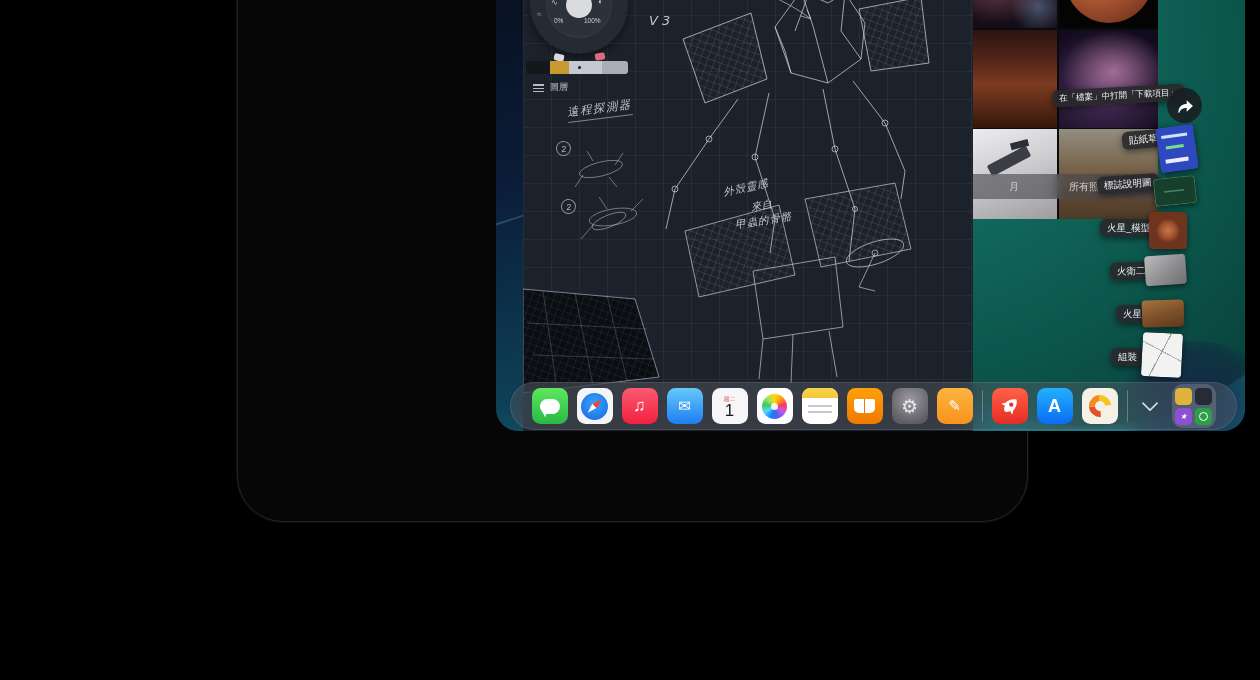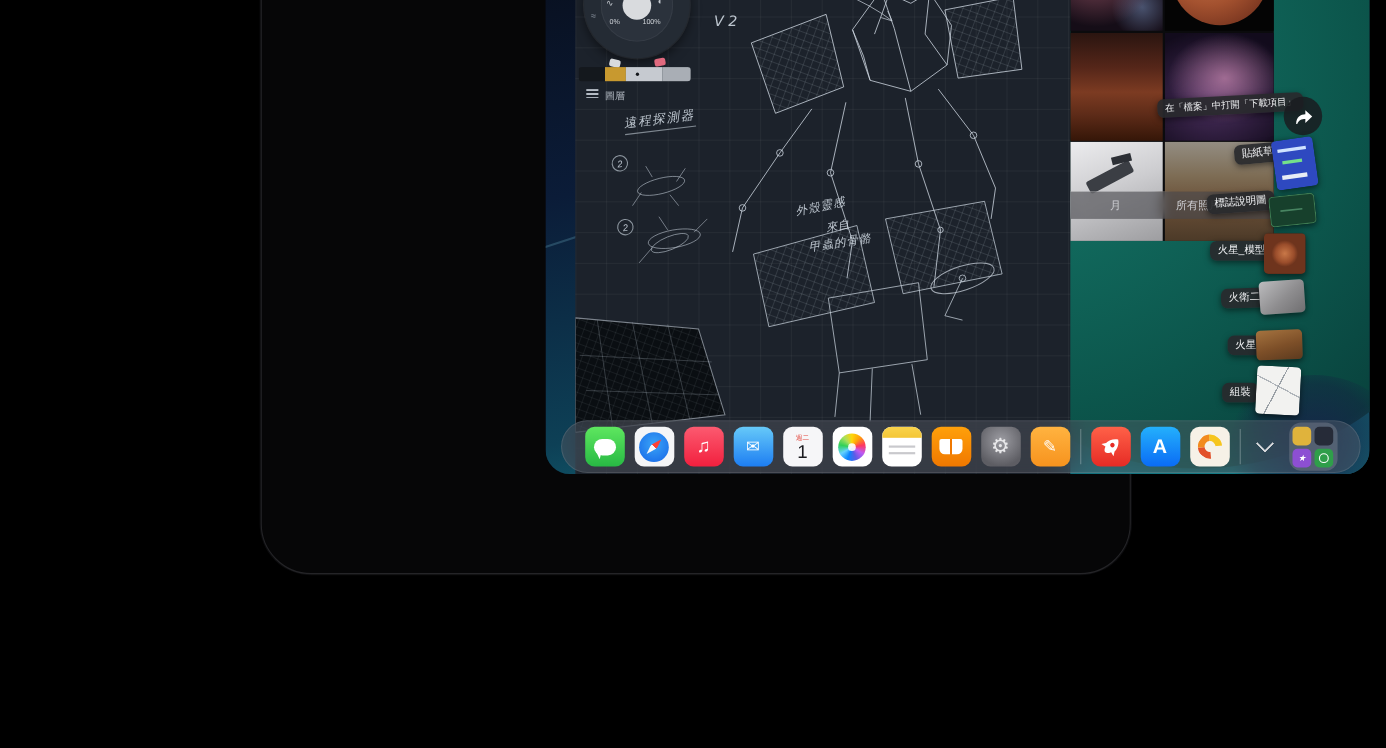--- a/index.html
+++ b/index.html
@@ -37,21 +37,21 @@
   .disc{position:absolute;left:15px;top:15px;width:66px;height:66px;border-radius:50%;background:#2b323c;
     box-shadow:inset 0 0 0 1px rgba(255,255,255,.05);}
   .disc .lg{position:absolute;font-size:8px;color:#c7ccd2;}
   .disc .pct{position:absolute;font-size:6.5px;color:#cfd3d8;}
   .core{position:absolute;left:20px;top:20px;width:26px;height:26px;border-radius:50%;background:#d9dbde;}
 
   
   .cbar{position:absolute;left:3px;top:130px;width:102px;height:13px;border-radius:3px;overflow:hidden;display:flex;}
   .cbar i{height:100%;}
   .cdot{position:absolute;left:55px;top:135px;width:3px;height:3px;border-radius:50%;background:#15181c;}
-  .layers{position:absolute;left:10px;top:150px;display:flex;align-items:flex-start;color:#b6bdc6;font-size:9px;gap:6px;}
+  .layers{position:absolute;left:10px;top:150px;display:flex;align-items:center;color:#b6bdc6;font-size:9px;gap:6px;}
   .lbars{width:11px;height:8px;background:repeating-linear-gradient(180deg,#b6bdc6 0 1.5px,transparent 1.5px 3.5px);}
 
   
   .ann{position:absolute;font-family:"DejaVu Sans",sans-serif;font-style:italic;color:rgba(212,221,230,.88);white-space:nowrap;}
   .circ{position:absolute;width:13px;height:13px;border:1px solid rgba(200,210,220,.65);border-radius:50%;
     color:rgba(210,220,230,.85);font-size:8.5px;font-style:italic;display:flex;align-items:center;justify-content:center;}
 
   
   .photos-app{position:absolute;left:477px;top:0;width:185px;height:288px;background:#0b0b0d;overflow:hidden;}
   .pgrid{position:absolute;inset:0;display:grid;grid-template-columns:84px 1fr;grid-template-rows:97px 98px 90px;gap:1.5px;}
@@ -179,21 +179,21 @@
         <g stroke="rgba(196,206,216,.6)" fill="none" stroke-width=".8">
           <ellipse cx="78" cy="238" rx="22" ry="7" transform="rotate(-14 78 238)"></ellipse>
           <path d="M60 244 L52 256 M92 234 L100 222 M70 230 L64 220 M86 246 L94 256"></path>
           <ellipse cx="90" cy="286" rx="24" ry="8" transform="rotate(-10 90 286)"></ellipse>
           <ellipse cx="86" cy="290" rx="18" ry="6" transform="rotate(-22 86 290)"></ellipse>
           <path d="M70 294 L58 308 M108 280 L120 268 M84 278 L76 266"></path>
         </g>
         <path d="M178 42 Q252 60 288 88 M288 88 l-10 -3 m10 3 l-4 -9" stroke="rgba(206,215,225,.7)" fill="none" stroke-width=".9"></path>
       </svg>
 
-      <div class="ann" style="left:126px;top:82px;font-size:13px;">V 2</div>
+      <div class="ann" style="left:126px;top:82px;font-size:13px;">V 3</div>
       <div class="ann" style="left:44px;top:170px;font-size:11.5px;letter-spacing:1.5px;transform:rotate(-7deg);border-bottom:1px solid rgba(210,220,230,.55);padding-bottom:2px;">遠程探測器</div>
       <div class="circ" style="left:33px;top:210px;transform:rotate(-8deg);">
         <span>2</span>
         </div>
       <div class="circ" style="left:38px;top:268px;transform:rotate(-8deg);">
         <span>2</span>
         </div>
       <div class="ann" style="left:200px;top:250px;font-size:10.5px;letter-spacing:1px;transform:rotate(-12deg);">外殼靈感</div>
       <div class="ann" style="left:228px;top:268px;font-size:10.5px;transform:rotate(-10deg);">來自</div>
       <div class="ann" style="left:212px;top:283px;font-size:10.5px;letter-spacing:1px;transform:rotate(-9deg);">甲蟲的骨骼</div>

